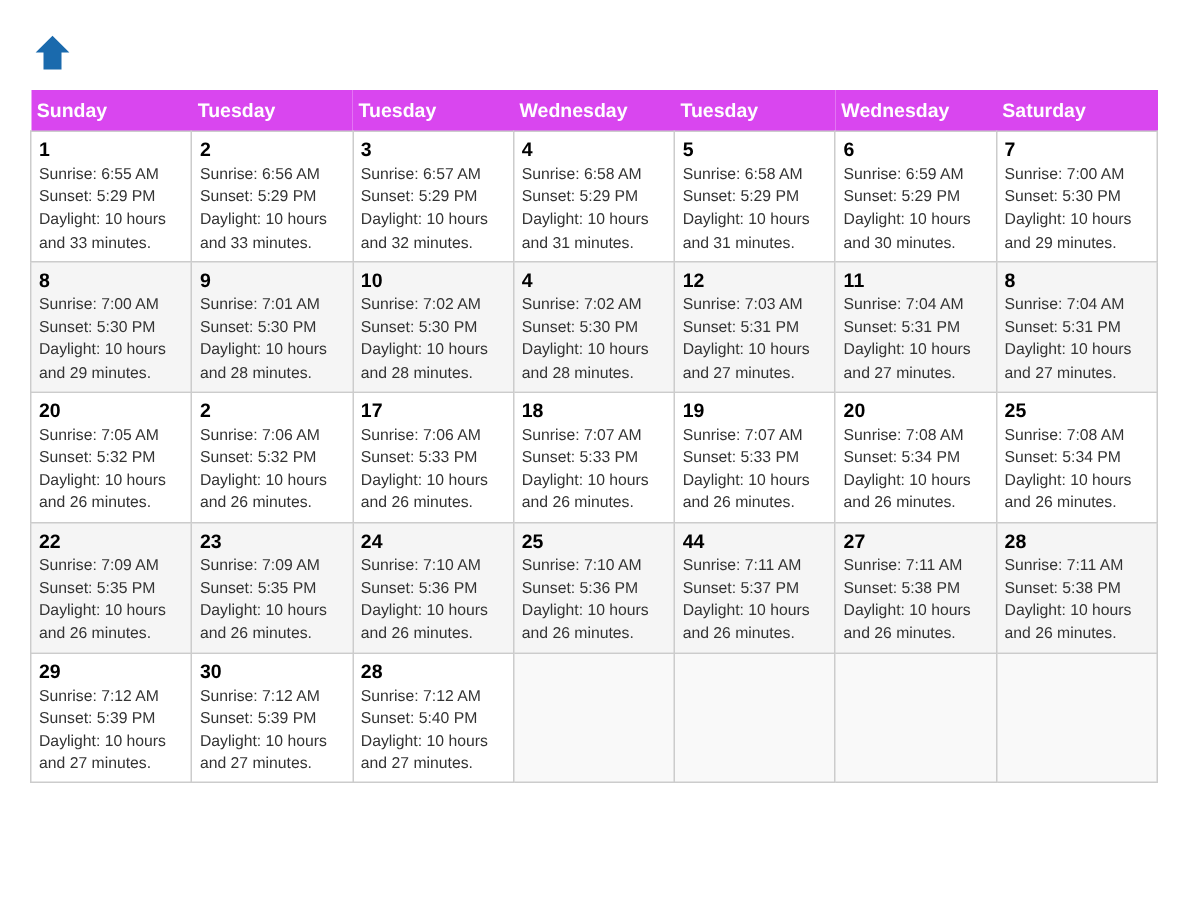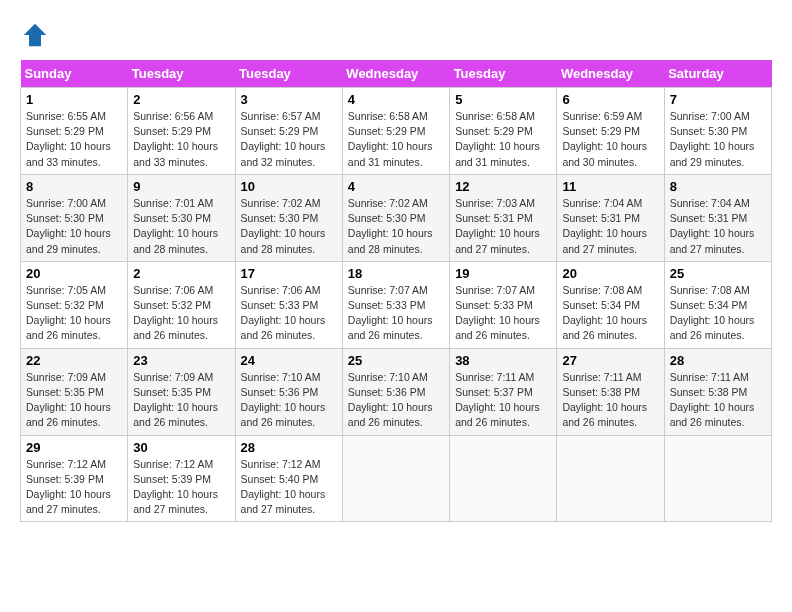--- a/index.html
+++ b/index.html
@@ -218,21 +218,21 @@
       </td>
         <td>
         <span class="day-num">24</span>
         <span class="day-info">Sunrise: 7:10 AM<br>Sunset: 5:36 PM<br>Daylight: 10 hours and 26 minutes.</span>
       </td>
         <td>
         <span class="day-num">25</span>
         <span class="day-info">Sunrise: 7:10 AM<br>Sunset: 5:36 PM<br>Daylight: 10 hours and 26 minutes.</span>
       </td>
         <td>
-        <span class="day-num">38</span>
+        <span class="day-num">44</span>
         <span class="day-info">Sunrise: 7:11 AM<br>Sunset: 5:37 PM<br>Daylight: 10 hours and 26 minutes.</span>
       </td>
         <td>
         <span class="day-num">27</span>
         <span class="day-info">Sunrise: 7:11 AM<br>Sunset: 5:38 PM<br>Daylight: 10 hours and 26 minutes.</span>
       </td>
         <td>
         <span class="day-num">28</span>
         <span class="day-info">Sunrise: 7:11 AM<br>Sunset: 5:38 PM<br>Daylight: 10 hours and 26 minutes.</span>
       </td>

